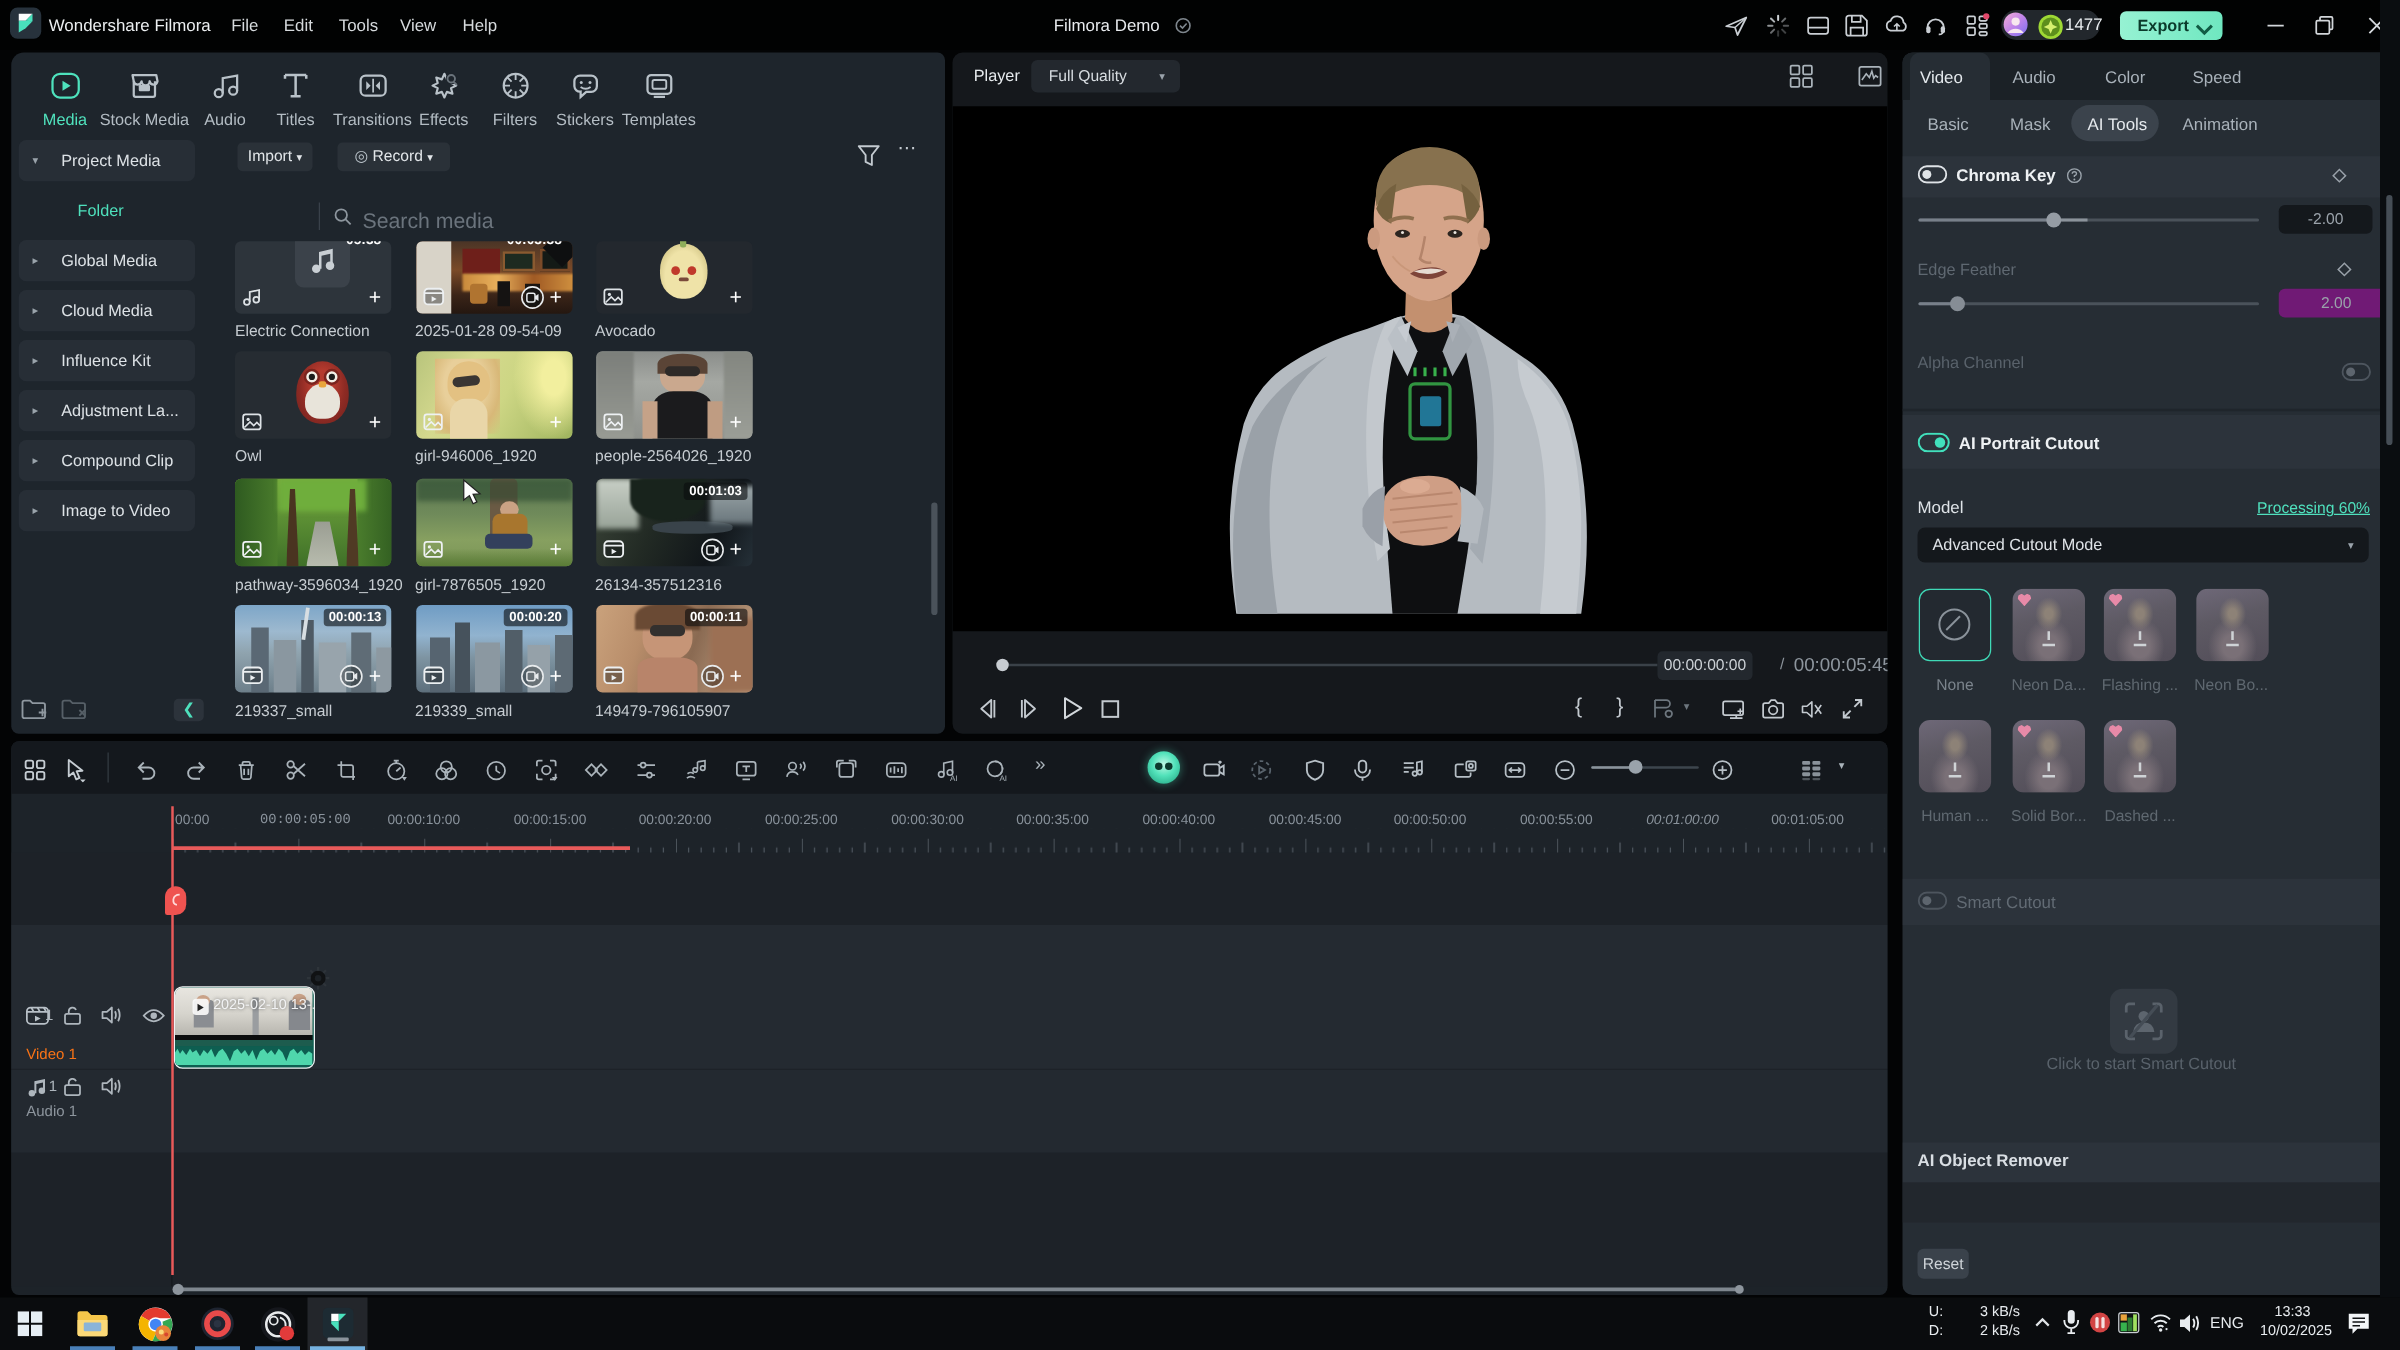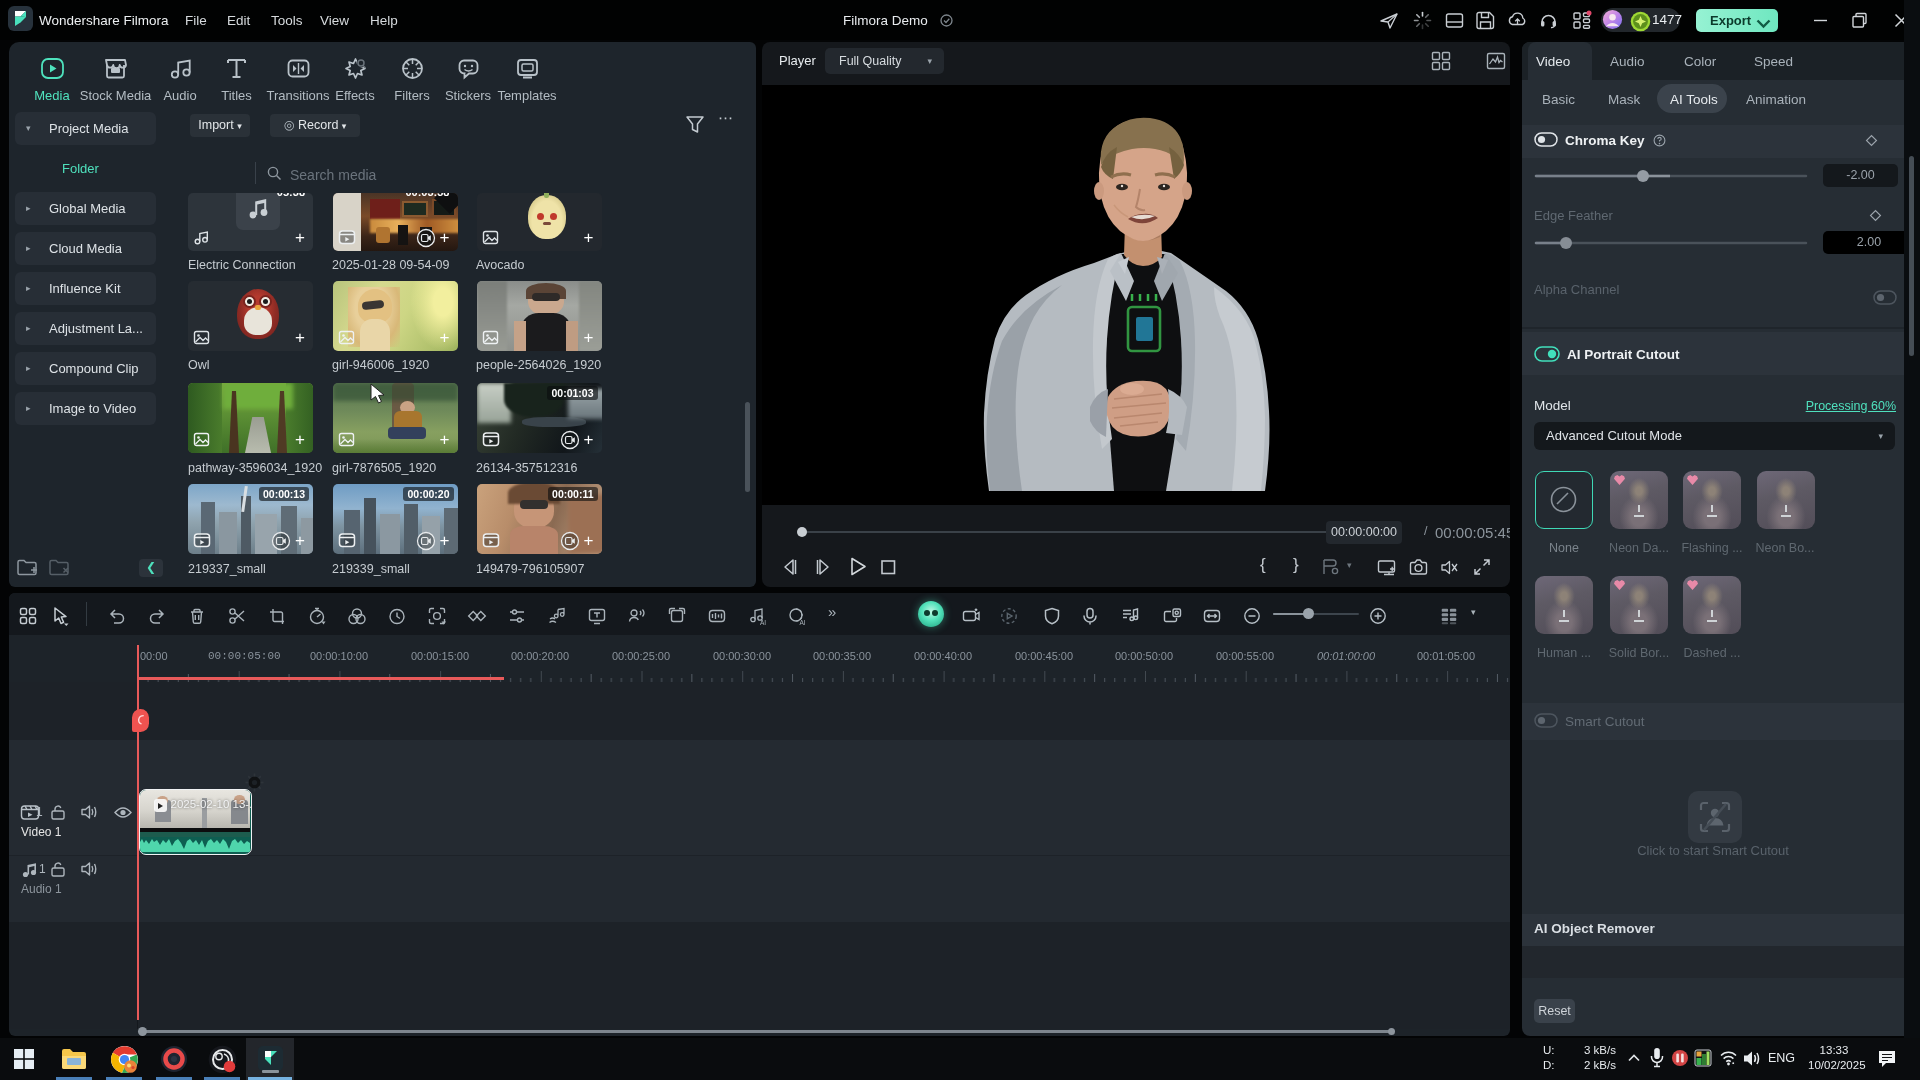--- a/index.html
+++ b/index.html
@@ -258,21 +258,21 @@
         <path d="M14 6.5 H22 M14 9.5 H22 M14 12.5 H22" stroke="#1e252c" stroke-width="0"></path>
       </svg>
     <div class="abs" style="left:709px;top:67px;color:#c3cad0;font-size:15px;letter-spacing:1px;">⋯</div>
 
     <div class="abs" style="left:183px;top:124px;color:#aeb6bd;font-size:12.5px;margin-top:28px;">Default <span style="font-size:9px;">▾</span></div>
     <div class="abs" style="left:246px;top:120px;width:1px;height:22px;background:#39414a;"></div>
     <svg class="abs" style="left:257px;top:123px;" width="17" height="17" viewBox="0 0 17 17">
         <circle cx="7" cy="7" r="4.6" fill="none" stroke="#8d969e" stroke-width="1.4"></circle>
         <line x1="10.5" y1="10.5" x2="14.5" y2="14.5" stroke="#8d969e" stroke-width="1.4"></line>
       </svg>
-    <div class="abs" style="left:281px;top:125px;color:#6b747d;font-size:14px;">Search media</div>
+    <div class="abs" style="left:281px;top:125px;color:#6b747d;font-size:17px;">Search media</div>
 
     <div class="thumb" style="left:179px;top:151px;height:58px;background:#2d343b;">
       <div class="abs" style="left:48px;top:-7px;width:44px;height:44px;background:#3b424a;border-radius:7px;"></div>
       <svg class="abs" style="left:59px;top:2px;" width="24" height="26" viewBox="0 0 24 26">
           <g fill="#c9cfd4">
             <circle cx="6" cy="20" r="3.4"></circle>
             <circle cx="17" cy="17.5" r="3.4"></circle>
             <path d="M8.2 20 V6.5 L19.2 4 V17.5 H17.2 V8 L10.2 9.6 V20 Z"></path>
           </g>
         </svg>
@@ -662,21 +662,21 @@
 
     <div class="abs" style="left:12px;top:166px;font-size:13px;color:#5f6871;">Edge Feather</div>
     <svg class="abs" style="left:347px;top:167px;" width="13" height="13" viewBox="0 0 13 13">
         <rect x="3" y="3" width="7" height="7" fill="none" stroke="#99a1a9" stroke-width="1.2" transform="rotate(45 6.5 6.5)"></rect>
       </svg>
     <svg class="abs" style="left:0;top:189px;" width="300" height="24" viewBox="0 0 300 24">
         <line x1="14" y1="12" x2="284" y2="12" stroke="#4a525a" stroke-width="2.5" stroke-linecap="round"></line>
         <line x1="14" y1="12" x2="44" y2="12" stroke="#78808a" stroke-width="2.5" stroke-linecap="round"></line>
         <circle cx="44" cy="12" r="6" fill="#868d95"></circle>
       </svg>
-    <div class="abs" style="left:301px;top:189px;width:92px;height:23px;background:#000000;border-radius:5px;color:#9aa2aa;font-size:12.5px;text-align:center;line-height:23px;">2.00</div>
+    <div class="abs" style="left:301px;top:189px;width:92px;height:23px;background:#701a75;border-radius:5px;color:#9aa2aa;font-size:12.5px;text-align:center;line-height:23px;">2.00</div>
 
     <div class="abs" style="left:12px;top:240px;font-size:13px;color:#59626b;">Alpha Channel</div>
     <svg class="abs" style="left:351px;top:248px;" width="24" height="15" viewBox="0 0 24 15">
         <rect x="1" y="1" width="22" height="13" rx="6.5" fill="none" stroke="#4d555e" stroke-width="1.5"></rect>
         <circle cx="7.5" cy="7.5" r="3.6" fill="#5d656e"></circle>
       </svg>
     <div class="abs" style="left:0;top:285px;width:382px;height:2px;background:#1f252b;"></div>
 
     <div class="rstrip" style="top:290px;height:43px;"></div>
     <svg class="abs" style="left:12px;top:304px;" width="26px" height="16" viewBox="0 0 26 16">
@@ -991,21 +991,21 @@
         </g>
       </svg>
     <svg class="abs" style="left:71px;top:210px;" width="19" height="18" viewBox="0 0 19 18">
         <path d="M2 6.5 H5.5 L9.5 3 V15 L5.5 11.5 H2 Z" fill="none" stroke="#aeb6bd" stroke-width="1.4" stroke-linejoin="round"></path>
         <path d="M12 6 Q13.5 9 12 12 M14.5 4 Q17 9 14.5 14" fill="none" stroke="#aeb6bd" stroke-width="1.4"></path>
       </svg>
     <svg class="abs" style="left:104px;top:212px;" width="20" height="15" viewBox="0 0 20 15">
         <path d="M2 7.5 Q10 -1.5 18 7.5 Q10 16.5 2 7.5 Z" fill="none" stroke="#aeb6bd" stroke-width="1.4"></path>
         <circle cx="10" cy="7.5" r="2.6" fill="#aeb6bd"></circle>
       </svg>
-    <div class="abs" style="left:12px;top:232px;color:#e5e5e5;font-size:12px;">Video 1</div>
+    <div class="abs" style="left:12px;top:243px;color:#f97316;font-size:12px;">Video 1</div>
 
     <svg class="abs" style="left:12px;top:268px;" width="18" height="18" viewBox="0 0 18 18">
         <g fill="#aeb6bd">
           <circle cx="4.5" cy="13.5" r="2.6"></circle>
           <circle cx="12.5" cy="11.5" r="2.6"></circle>
           <path d="M6.5 13.5 V4 L15 2.2 V11.5 H13.4 V5 L8.1 6.2 V13.5 Z"></path>
         </g>
       </svg>
     <div class="abs" style="left:30px;top:269px;color:#aeb6bd;font-size:12px;">1</div>
     <svg class="abs" style="left:41px;top:268px;" width="16" height="17" viewBox="0 0 16 17">

